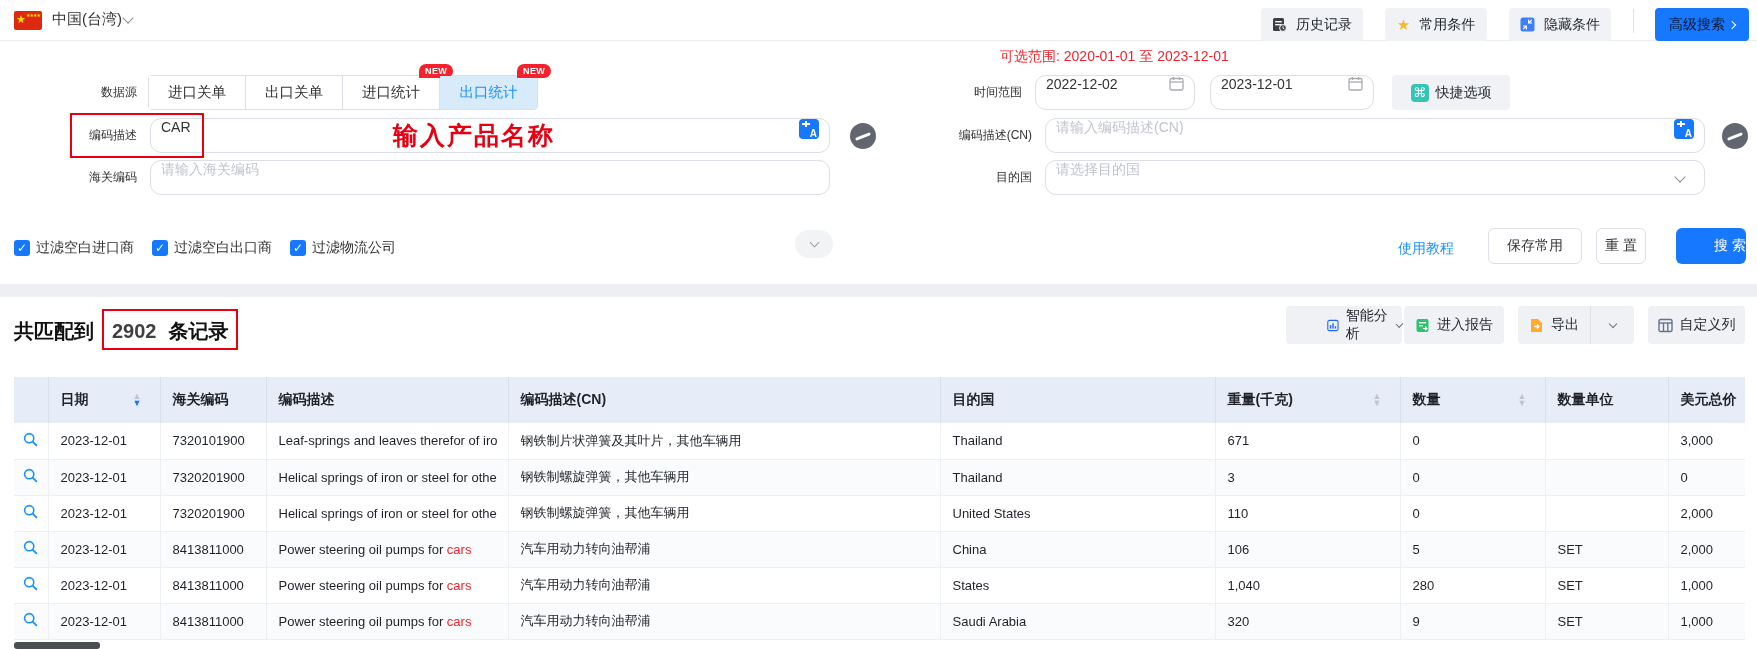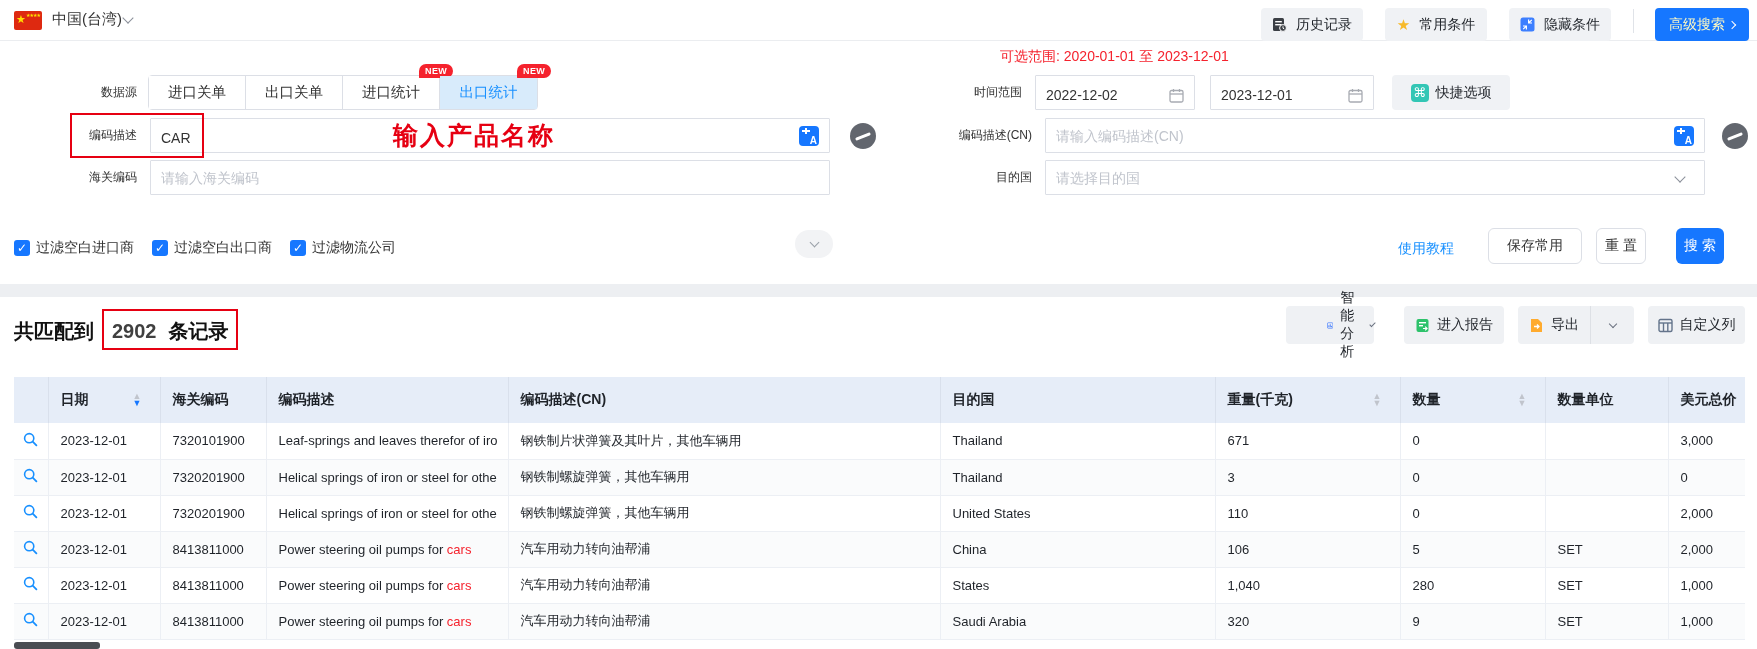--- a/index.html
+++ b/index.html
@@ -10,33 +10,33 @@
   
   .topbar { position:absolute; left:0; top:0; width:1757px; height:41px; border-bottom:1px solid #ebedf0; background:#fff; }
   .flag { position:absolute; left:14px; top:11px; width:28px; height:19px; background:#de2910; border-radius:2px; overflow:hidden; }
   .flag .bigstar { position:absolute; left:2px; top:0px; color:#ffde00; font-size:11px; line-height:17px; }
   .flag .smstars { position:absolute; left:12px; top:1px; color:#ffde00; font-size:5px; letter-spacing:-1px; }
   .country { position:absolute; left:52px; top:10px; font-size:15px; color:#333; }
   .chev { display:inline-block; width:8px; height:8px; border-right:1.5px solid #8a8f99; border-bottom:1.5px solid #8a8f99; transform:rotate(45deg); }
   .country-chev { position:absolute; left:124px; top:14px; }
   .tb-btn { position:absolute; top:8px; height:33px; background:#f0f2f5; border-radius:4px; display:flex; align-items:center; justify-content:center; gap:9px; font-size:14px; color:#1f2329; cursor:pointer; }
   .tb-sep { position:absolute; left:1633px; top:9px; width:1px; height:24px; background:#e0e3e8; }
-  .adv-btn { position:absolute; left:1655px; top:8px; width:94px; height:33px; background:#1677ff; color:#fef9c3; border-radius:4px; display:flex; align-items:center; justify-content:center; gap:4px; font-size:14px; cursor:pointer; }
+  .adv-btn { position:absolute; left:1655px; top:8px; width:94px; height:33px; background:#1677ff; color:#0f172a; border-radius:4px; display:flex; align-items:center; justify-content:center; gap:4px; font-size:14px; cursor:pointer; }
   .adv-chev { display:inline-block; width:6px; height:6px; border-right:1.6px solid #fff; border-top:1.6px solid #fff; transform:rotate(45deg); margin-top:1px; }
   .star-ic { color:#f7ba2a; font-size:15px; line-height:15px; }
 
   
   .flabel { position:absolute; font-size:12px; color:#333; text-align:right; }
   .tabs { position:absolute; left:148px; top:75px; height:35px; display:flex; border:1px solid #dcdfe6; border-radius:4px; overflow:visible; }
   .tab { width:97px; height:33px; display:flex; align-items:center; justify-content:center; font-size:14.5px; color:#333; background:#fff; border-right:1px solid #dcdfe6; cursor:pointer; position:relative; }
   .tab:last-child { border-right:none; }
   .tab.active { background:#d8ebfb; color:#1890ff; }
   .newbadge { position:absolute; right:-14px; top:-12px; background:#f5222d; color:#fff; font-size:9px; font-weight:bold; padding:2px 6px; border-radius:8px 8px 8px 1px; letter-spacing:.3px; }
   .hint { position:absolute; left:1000px; top:48px; font-size:14px; color:#f5222d; }
-  .inputbox { position:absolute; height:35px; border:1px solid #dcdfe6; border-radius:1px; background:#fff; display:flex; align-items:flex-end; padding:6px 10px; font-size:14px; color:#333; }
+  .inputbox { position:absolute; height:35px; border:1px solid #dcdfe6; border-radius:11px; background:#fff; display:flex; align-items:flex-start; padding:0 10px; font-size:14px; color:#333; }
   .inputbox .ph { color:#c0c4cc; }
   .dateval { flex:1; }
   .quickbtn { position:absolute; left:1392px; top:75px; width:118px; height:35px; background:#f0f2f5; border-radius:4px; display:flex; align-items:center; justify-content:center; gap:7px; font-size:14px; color:#1f2329; cursor:pointer; }
   .cmd-ic { width:18px; height:18px; background:#33c6b5; border-radius:4px; color:#fff; font-size:13px; line-height:18px; text-align:center; }
   .trans-ic { width:20px; height:20px; background:#1677ff; border-radius:4px; position:relative; flex:none; cursor:pointer; }
   .trans-ic .a { position:absolute; right:2px; bottom:0px; color:#fff; font-size:10px; font-weight:bold; }
   .trans-ic .bar1 { position:absolute; left:3px; top:4px; width:8px; height:1.6px; background:#fff; }
   .trans-ic .bar2 { position:absolute; left:6px; top:2px; width:1.6px; height:6px; background:#fff; }
   .excl-ic { position:absolute; width:26px; height:26px; background:#62666e; border-radius:50%; cursor:pointer; }
   .excl-ic::after { content:""; position:absolute; left:5px; top:11.5px; width:16px; height:3px; border-radius:2px; background:#fff; transform:rotate(-22deg); }
@@ -45,21 +45,21 @@
   .cal-ic { flex:none; margin-left:auto; }
   .sel-chev { position:absolute; left:1676px; top:173px; }
 
   .cbrow { position:absolute; top:239px; display:flex; align-items:center; gap:6px; }
   .cbx { width:16px; height:16px; background:#1677ff; border-radius:3px; color:#fff; font-size:12px; line-height:16px; text-align:center; cursor:pointer; }
   .cblabel { font-size:14px; color:#333; }
   .pill { position:absolute; left:795px; top:230px; width:38px; height:28px; background:#f2f3f5; border-radius:14px; display:flex; align-items:center; justify-content:center; cursor:pointer; }
   .pill .chev { width:7px; height:7px; border-color:#9aa0a8; margin-top:-3px; }
   .link { position:absolute; left:1398px; top:240px; font-size:14px; color:#1890ff; cursor:pointer; }
   .obtn { position:absolute; top:228px; height:36px; background:#fff; border:1px solid #dcdfe6; border-radius:6px; display:flex; align-items:center; justify-content:center; font-size:14px; color:#333; cursor:pointer; }
-  .searchbtn { position:absolute; left:1676px; top:228px; width:48px; height:36px; background:#1677ff; border:none; border-radius:6px; display:flex; align-items:center; justify-content:center; font-size:14px; color:#fff; cursor:pointer; }
+  .searchbtn { position:absolute; left:1676px; top:228px; width:70px; height:36px; background:#1677ff; border:none; border-radius:6px; display:flex; align-items:center; justify-content:flex-end; font-size:14px; color:#fff; cursor:pointer; }
 
   .bandsep { position:absolute; left:0; top:284px; width:1757px; height:13px; background:#edeff2; }
 
   
   .rescount { position:absolute; left:14px; top:318px; font-size:20px; font-weight:bold; color:#111; }
   .res-redbox { position:absolute; left:102px; top:309px; width:136px; height:41px; border:2px solid #e60012; }
   .rescount2 { position:absolute; left:112px; top:318px; font-size:20px; font-weight:bold; color:#111; }
   .rescount2 .num { color:#404040; margin-right:12px; }
   .rtool { position:absolute; top:306px; height:38px; background:#eff1f4; border-radius:4px; display:flex; align-items:center; justify-content:center; gap:7px; font-size:14px; color:#1f2329; cursor:pointer; }
   .rtool .chev, .dd-chev .chev { width:6px; height:6px; border-color:#6b7280; margin-top:-2px; }
@@ -230,21 +230,21 @@
   </div>
 
   <div class="bandsep"></div>
 
   <div class="rescount">共匹配到</div>
   <div class="res-redbox"></div>
   <div class="rescount2">
     <span class="num">2902</span><span>条记录</span>
   </div>
 
-  <div class="rtool" style="left:1286px;width:88px;padding-left:41px;">
+  <div class="rtool" style="left:1286px;width:116px;padding-left:41px;">
     <svg width="15" height="15" viewBox="0 0 15 15">
         <rect x="1" y="1" width="13" height="13" rx="2" fill="none" stroke="#2266ff" stroke-width="1.4"></rect>
         <rect x="3.6" y="7" width="1.8" height="4.4" fill="#2266ff"></rect>
         <rect x="6.7" y="4.6" width="1.8" height="6.8" fill="#2266ff"></rect>
         <rect x="9.8" y="8.4" width="1.8" height="3" fill="#2266ff"></rect>
       </svg>
     <span>智能分析</span>
     <span class="chev"></span>
   </div>
   <div class="rtool" style="left:1404px;width:100px;">

